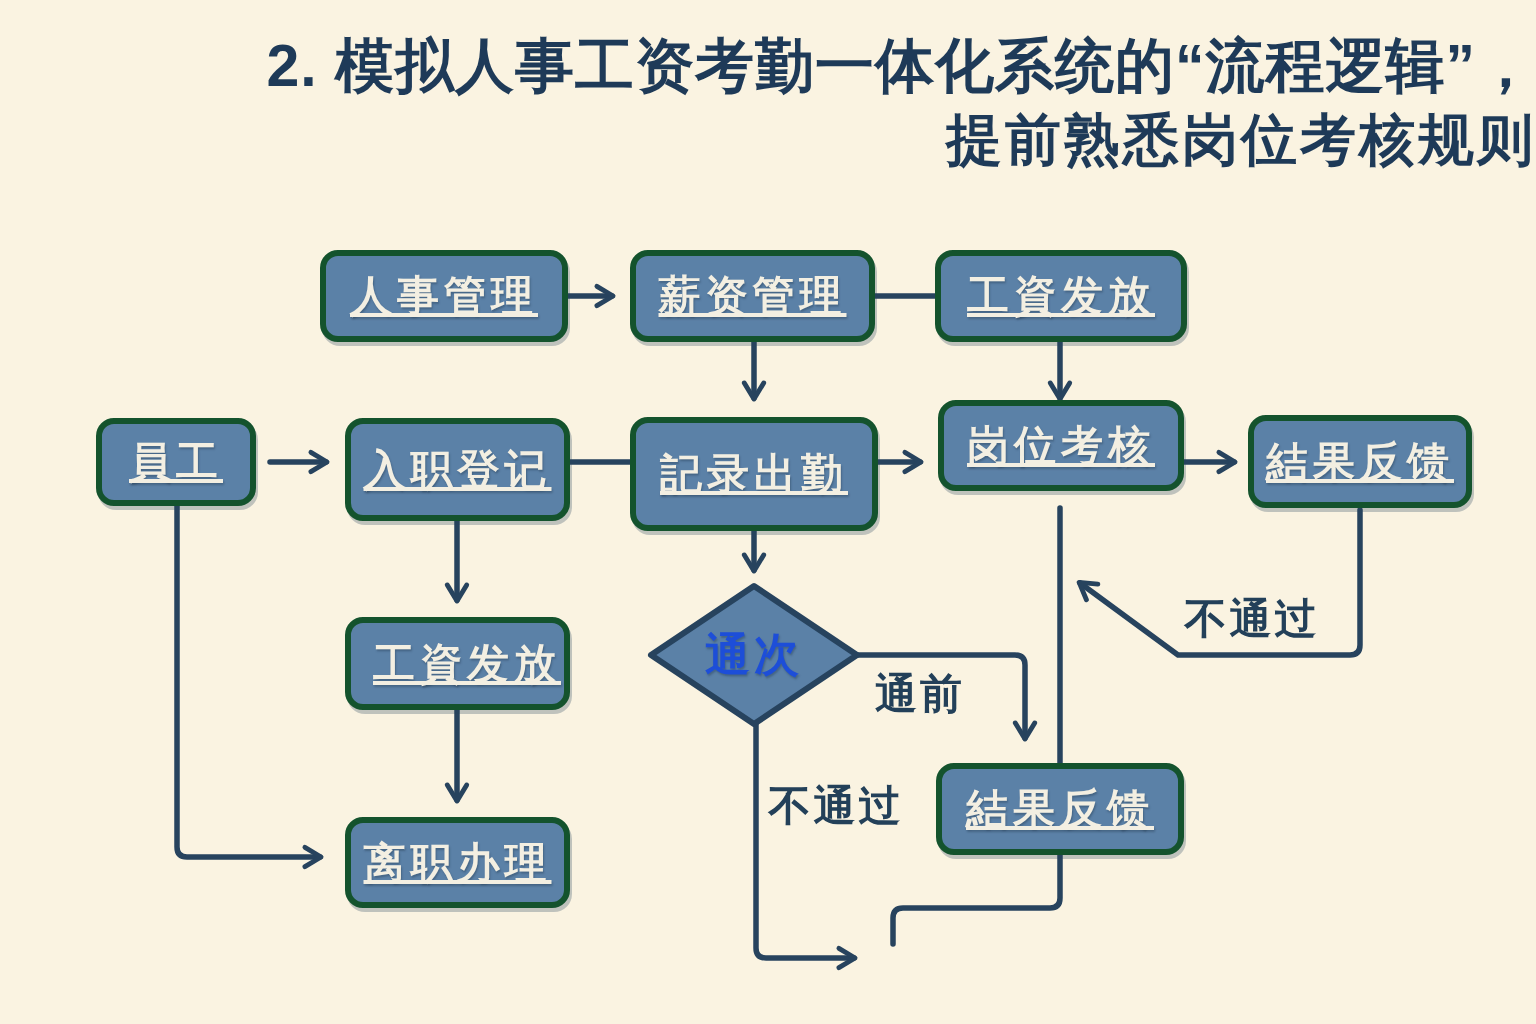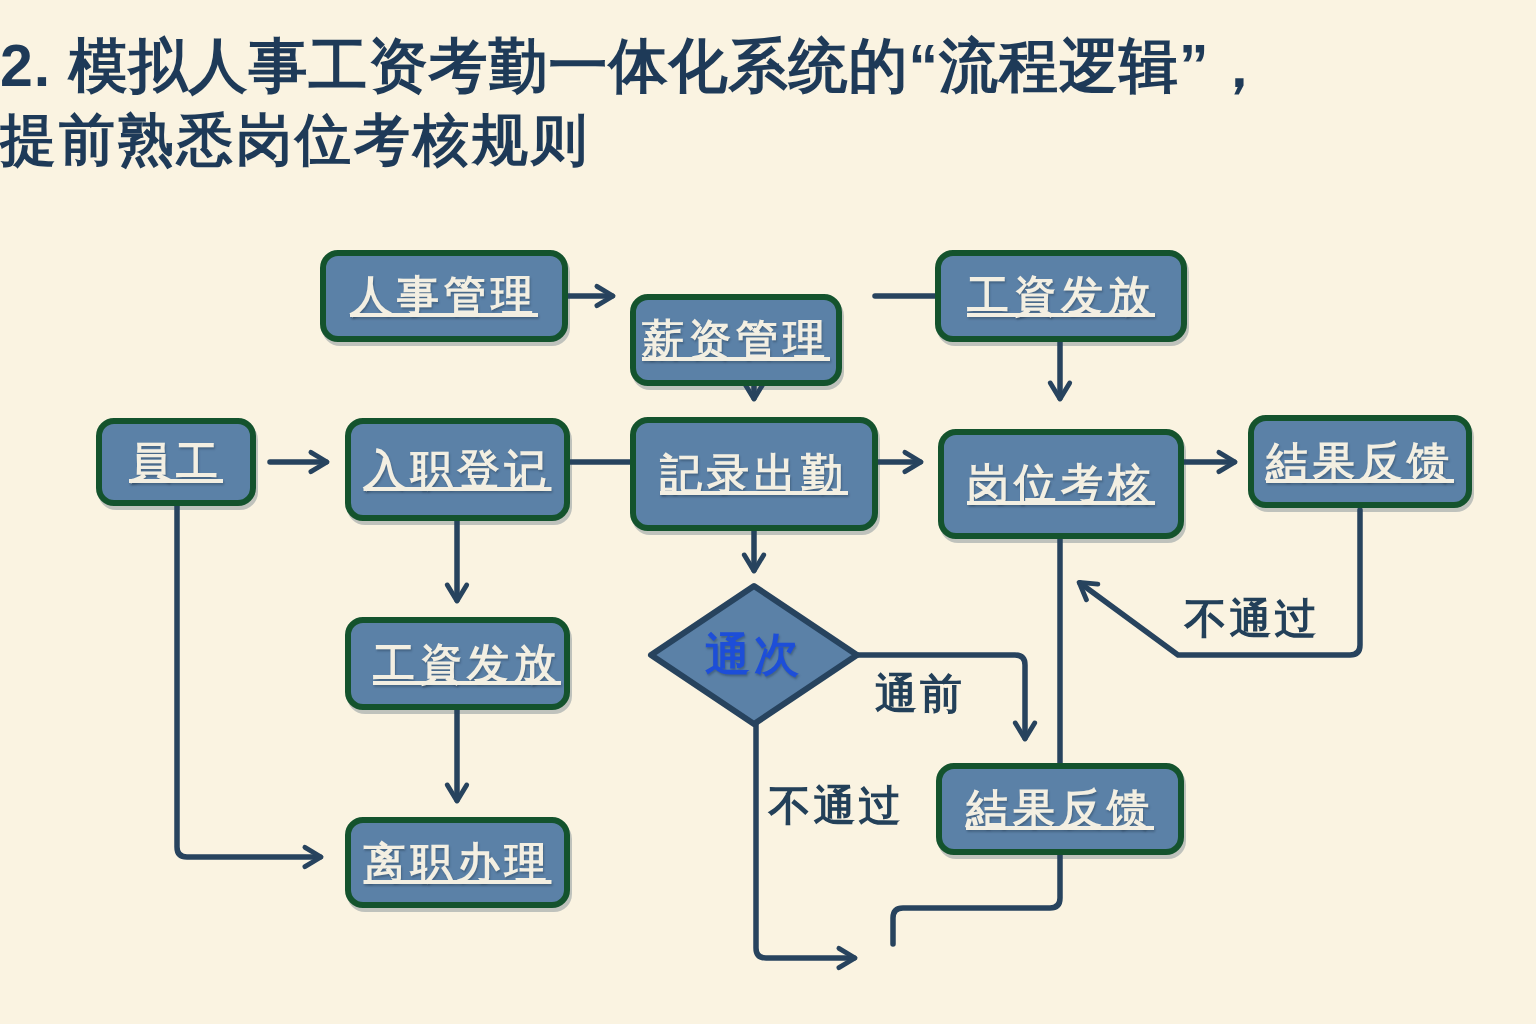--- a/index.html
+++ b/index.html
@@ -8,21 +8,21 @@
     background:#e8e4d8;
   }
   .canvas{
     position:relative;
     width:1536px;height:1024px;
     background:#faf3e1;
     overflow:hidden;
   }
   .title{
     position:absolute;left:0;top:30px;width:1536px;
-    text-align:left;
+    text-align:right;
     color:#1e3a58;
     font-weight:800;
   }
   .title .line1{
     font-size:59px;
     letter-spacing:1px;
     line-height:1.25;
   }
   .title .line2{
     font-size:56px;
@@ -39,27 +39,27 @@
     box-sizing:border-box;
     color:#f3efe2;
     font-size:42px;font-weight:700;
     letter-spacing:5px;
     text-shadow:1px 2px 2px rgba(30,50,70,0.35);
     box-shadow:2px 4px 0 rgba(39,67,94,0.28);
     text-decoration:underline;
   }
   
   .n-hr        {left:320px; top:250px; width:248px; height:92px;}
-  .n-salary    {left:630px; top:250px; width:212px; height:92px;margin-top:44px;}
+  .n-salary    {left:630px; top:250px; width:245px; height:92px;}
   .n-attendance{left:935px; top:250px; width:252px; height:92px;}
   
   .n-employee  {left:96px;  top:418px; width:160px; height:88px;}
   .n-onboarding{left:345px; top:418px; width:225px; height:103px;}
   .n-record    {left:630px; top:417px; width:248px; height:114px;}
-  .n-assessment{left:938px; top:429px; width:246px; height:110px;}
+  .n-assessment{left:938px; top:400px; width:246px; height:91px;}
   .n-feedback-top{left:1248px; top:415px; width:224px; height:93px;}
   
   .n-payment   {left:345px; top:617px; width:225px; height:93px;padding-left:19px;}
   .n-resignation{left:345px; top:817px; width:225px; height:91px;}
   .n-feedback-bottom{left:936px; top:763px; width:248px; height:92px;}
   
   .diamond-label{
     position:absolute;left:754px;top:655px;
     transform:translate(-50%,-50%);
     color:#1d4ed8;font-size:45px;font-weight:700;letter-spacing:4px;

